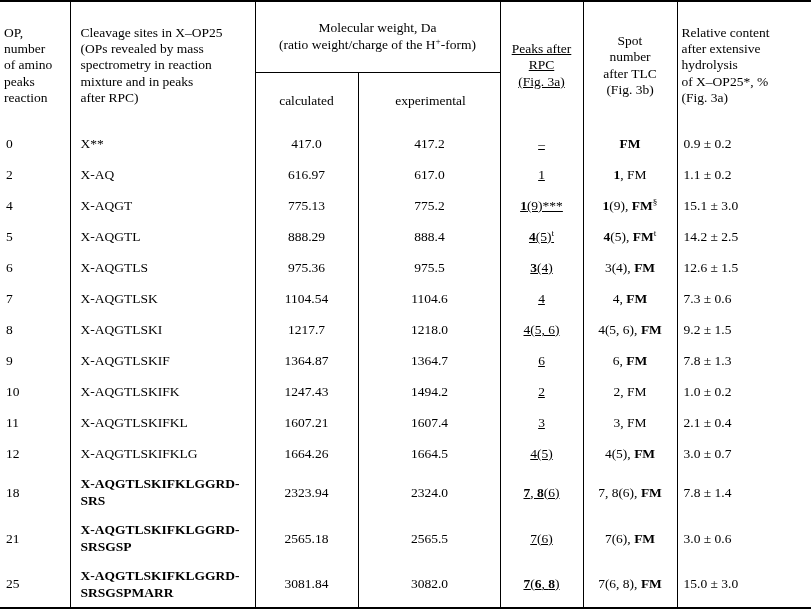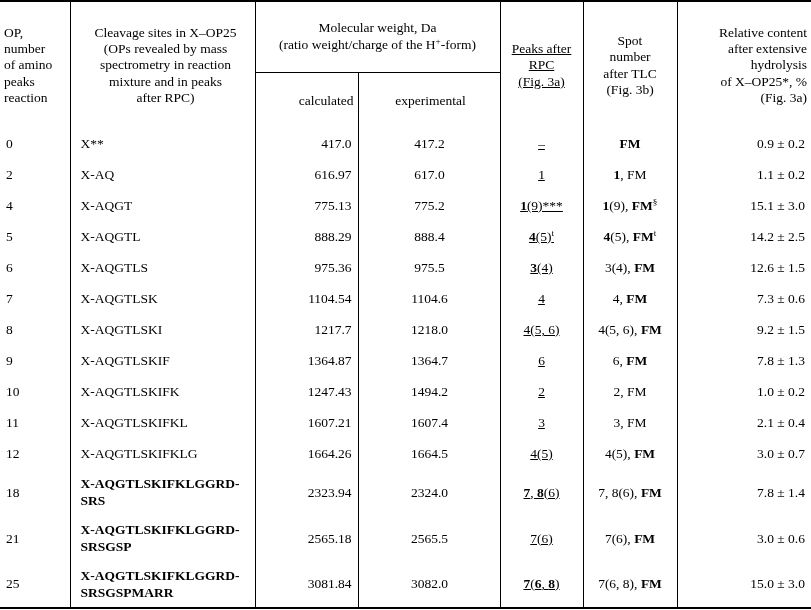--- a/index.html
+++ b/index.html
@@ -52,25 +52,25 @@
   }
   
   .head-main th { height: 61px; }
 
   tbody td {
     line-height: 1.25;
     padding: 5px 6px;
   }
   .c-op        { text-align: left; width: 70px; }
   .c-seq       { text-align: left;  width: 185px; padding-left: 10px; }
-  .c-calc      { text-align: right; width: 103px; }
+  .c-calc      { text-align: center; width: 103px; }
   .c-exp       { text-align: center; width: 142px; padding-left: 7px; }
   .c-peaks     { text-align: center; width: 83px; text-decoration: underline; }
   .c-spot      { text-align: center; width: 94px; margin-left: 12px; }
-  .c-rel       { text-align: right; width: 134px; }
+  .c-rel       { text-align: left; width: 134px; }
 
   .b { font-weight: bold; }
   sup { font-size: 0.68em; vertical-align: super; line-height: 0; }
 
   tbody tr { height: 31px; }
   tbody tr.tall { height: 46px; }
 
   .seq-wrap { display: block; }
 </style>
 </head>
@@ -88,21 +88,21 @@
   </colgroup>
   <thead>
     <tr class="head-main">
       <th rowspan="2" class="c-op">
         <span>OP,</span><br>
         <span>number</span><br>
         <span>of amino</span><br>
         <span>peaks</span><br>
         <span>reaction</span>
       </th>
-      <th rowspan="2" class="c-seq" style="text-align:center;margin-left:27px;">
+      <th rowspan="2" class="c-seq" style="margin-left:27px;">
         <span>Cleavage sites in X–OP25</span><br>
         <span>(OPs revealed by mass</span><br>
         <span>spectrometry in reaction</span><br>
         <span>mixture and in peaks</span><br>
         <span>after RPC)</span>
       </th>
       <th colspan="2" class="mw-group">
         <span>Molecular weight, Da</span><br>
         <span><span>(ratio weight/charge of the H</span><sup>+</sup><span>-form)</span></span>
       </th>

